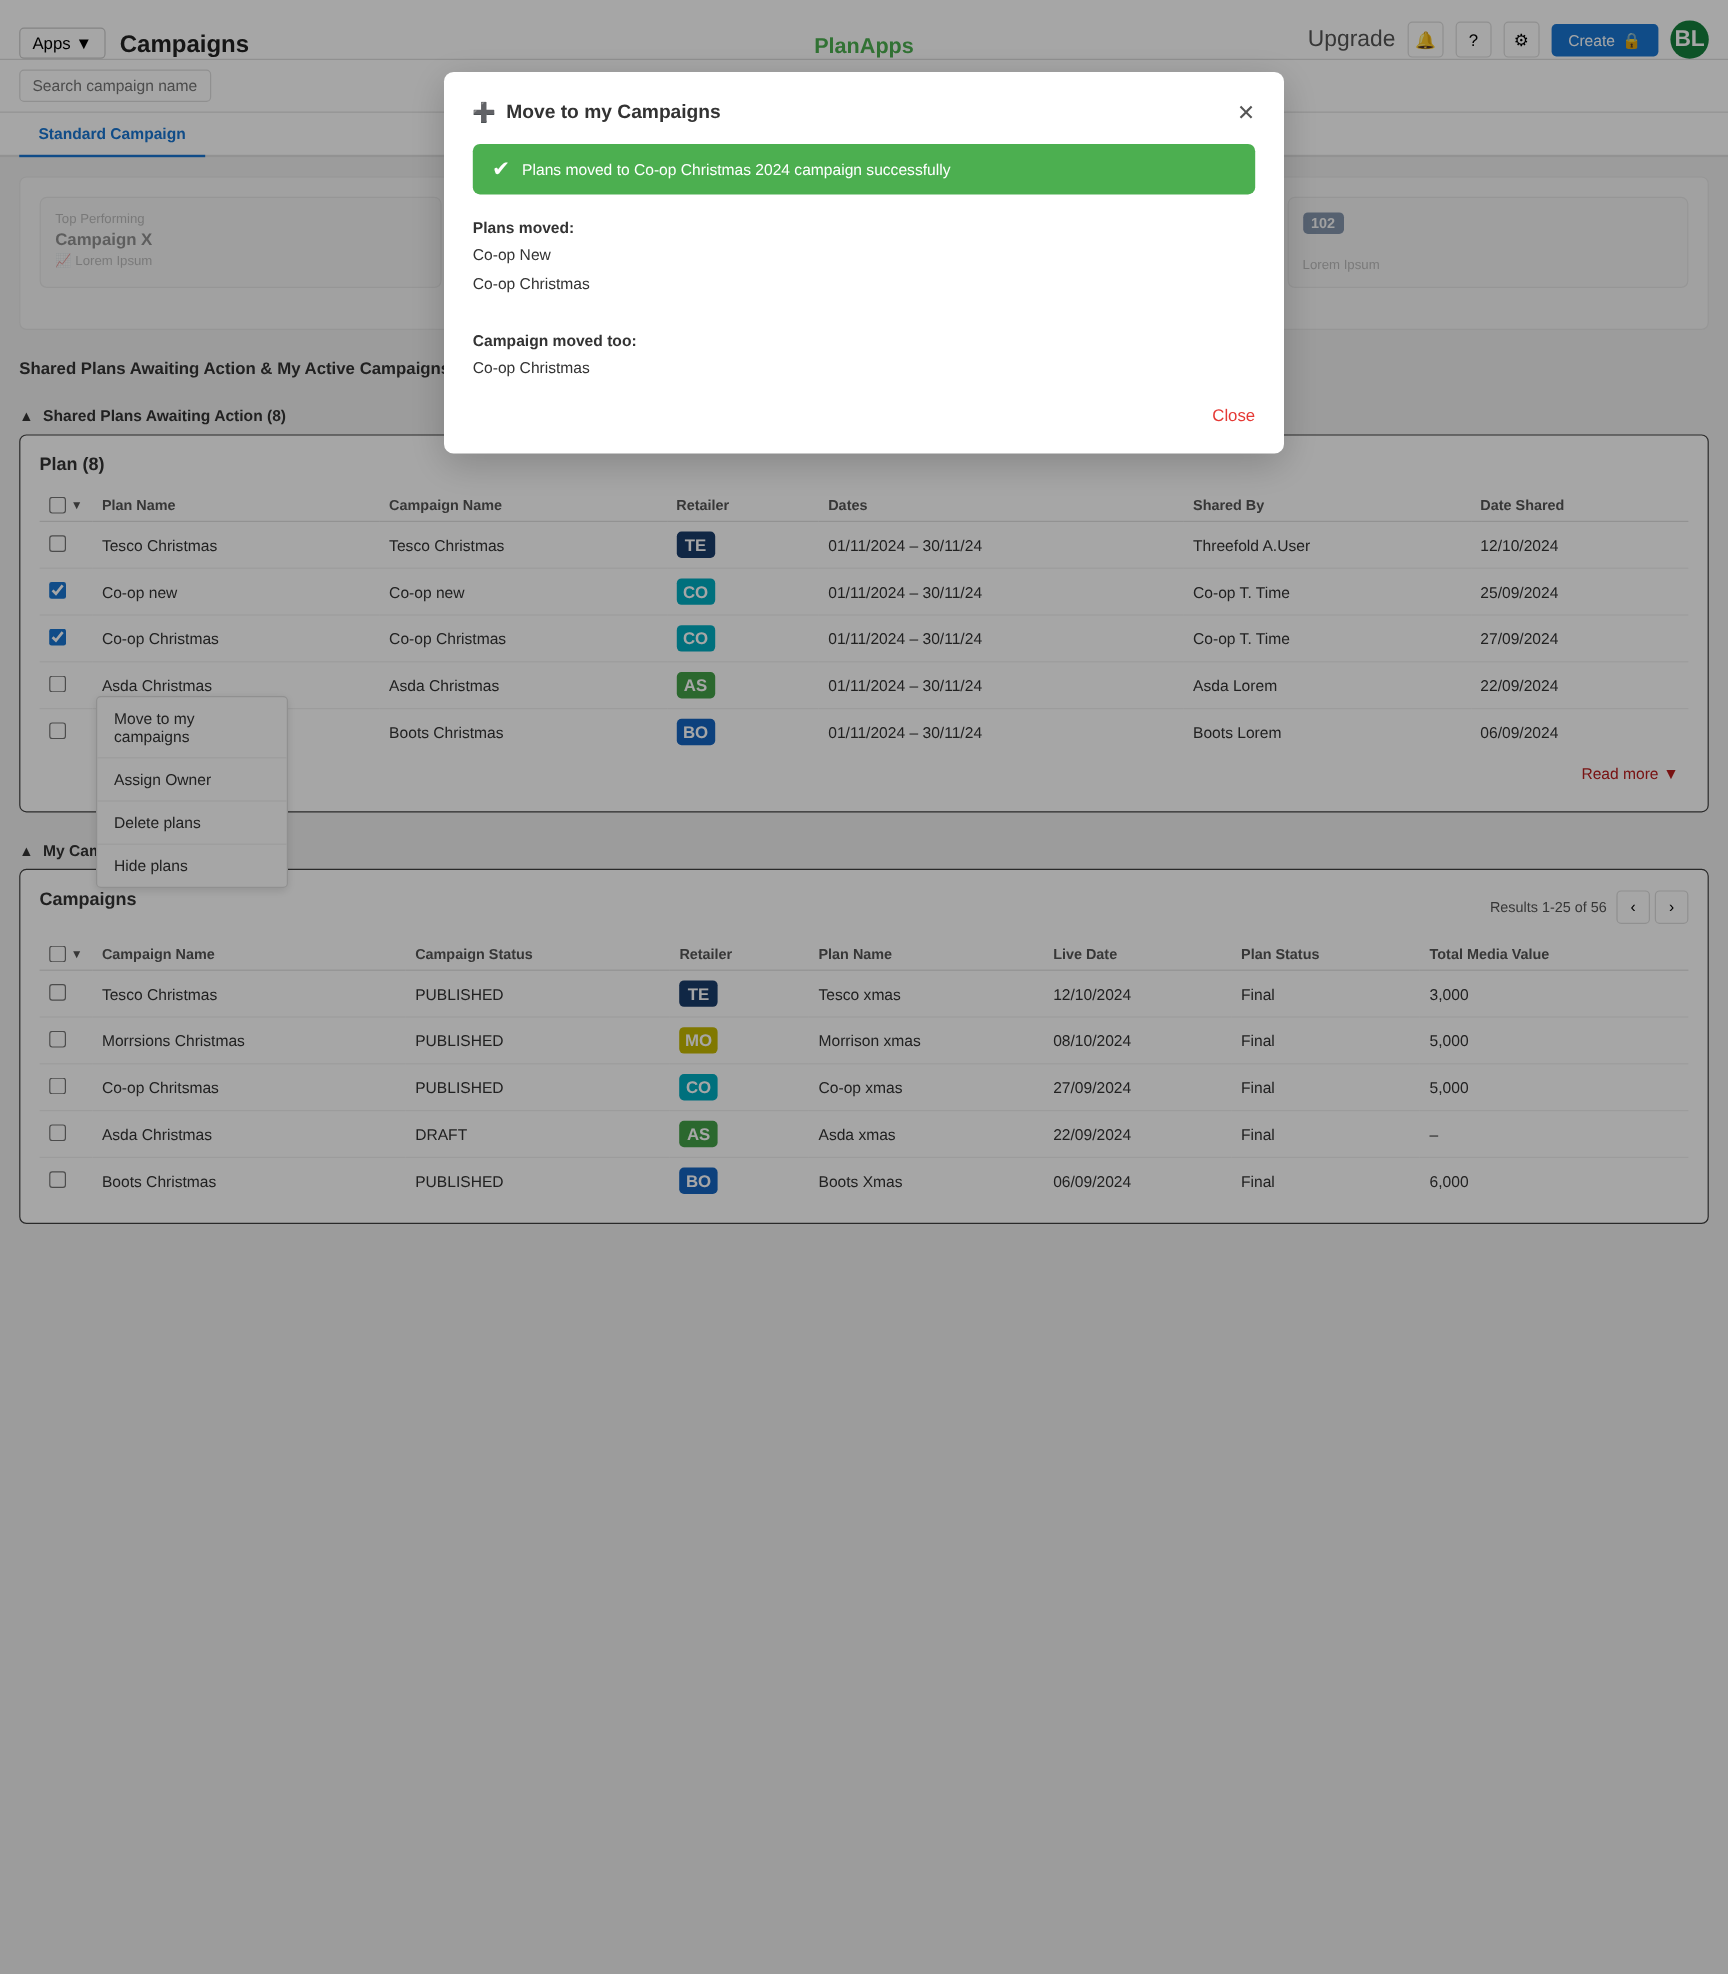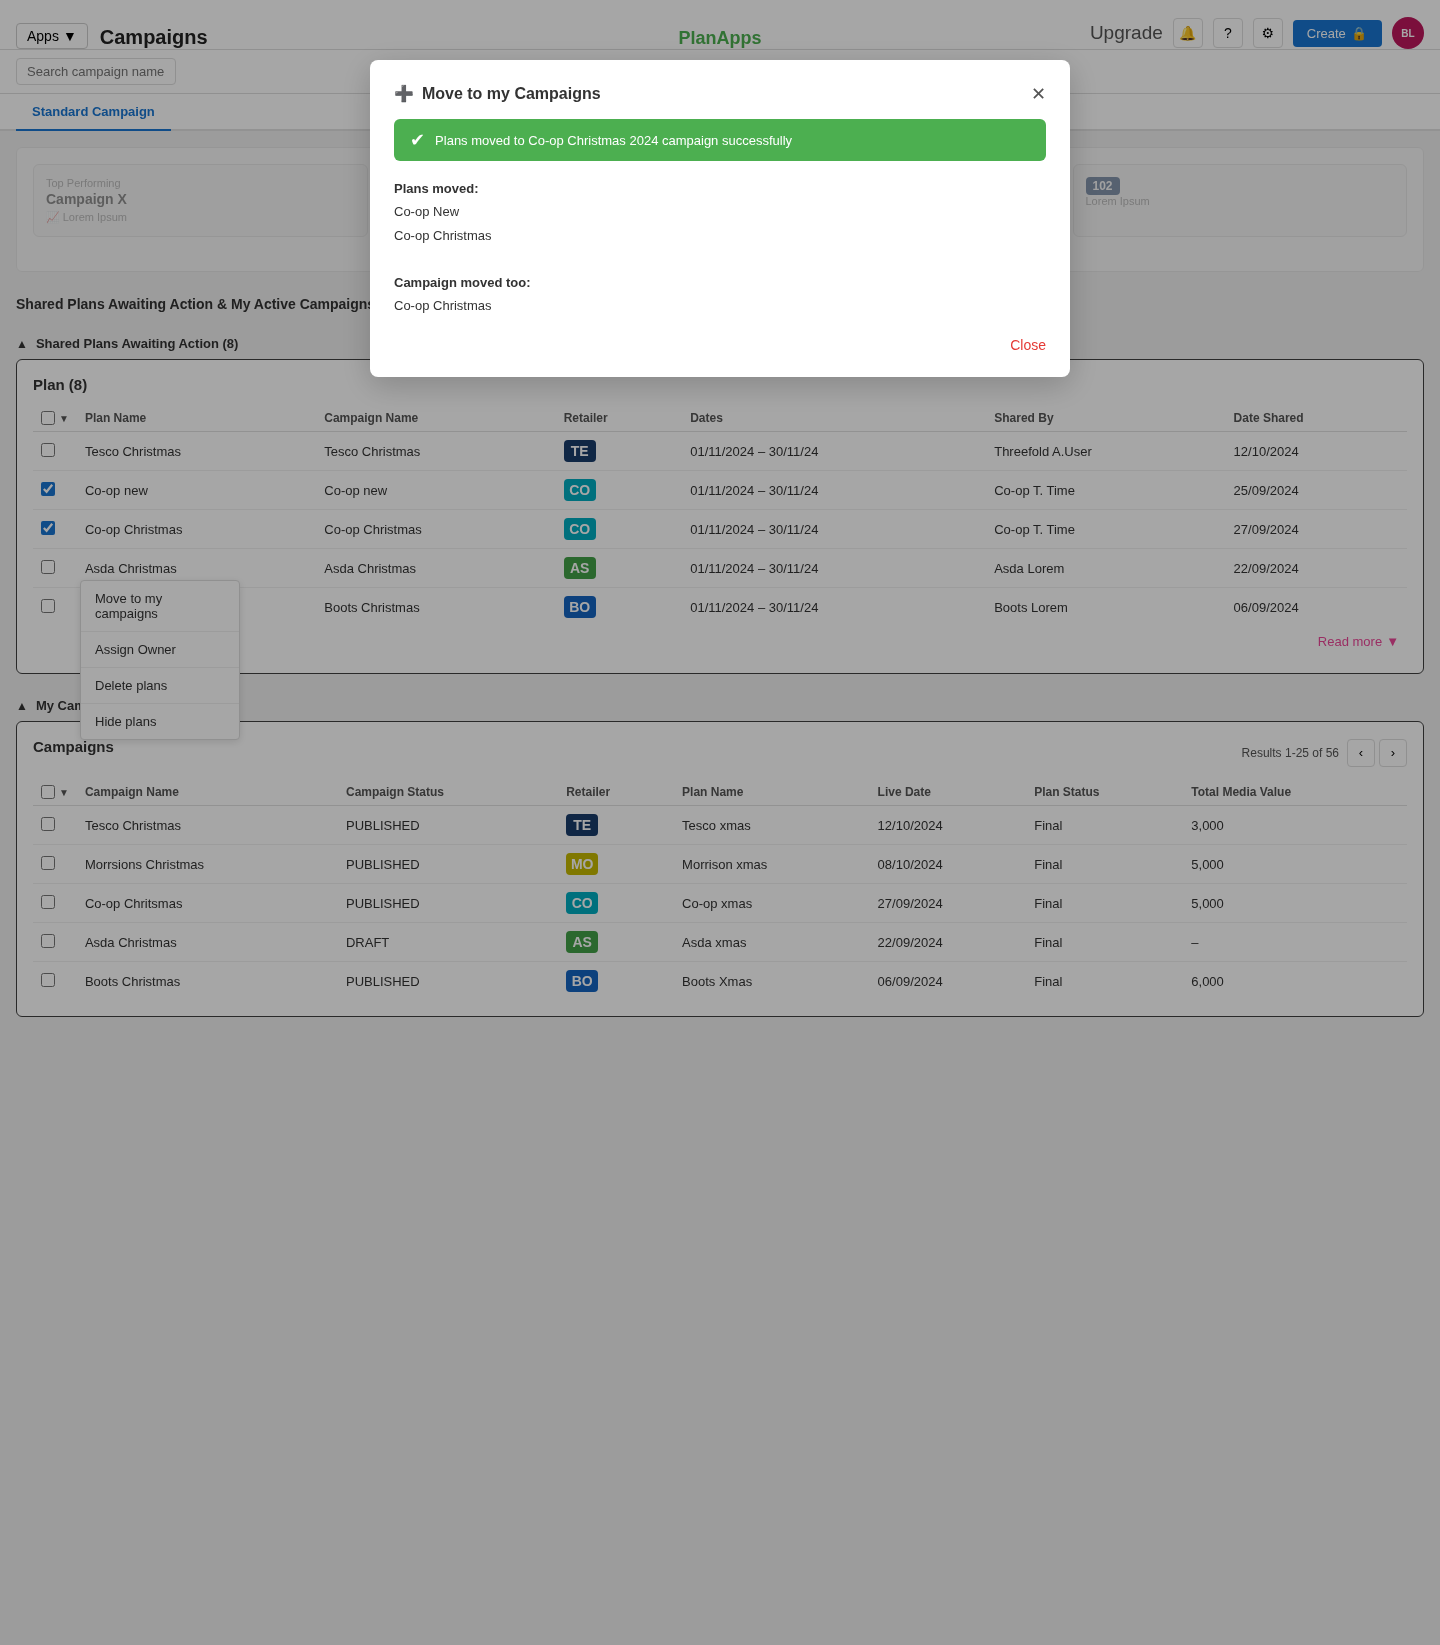--- a/index.html
+++ b/index.html
@@ -30,22 +30,22 @@
     }
     .icon-btn {
       width: 30px; height: 30px; display: flex; align-items: center; justify-content: center;
       border-radius: 4px; cursor: pointer; background: none; border: 1px solid #ddd; font-size: 14px;
     }
     .create-btn {
       background: #1976d2; color: #fff; border: none; border-radius: 4px;
       padding: 6px 14px; cursor: pointer; font-size: 13px; display: flex; align-items: center; gap: 6px;
     }
     .avatar {
-      width: 32px; height: 32px; border-radius: 50%; background: #be185d; color: #fff;
-      display: flex; align-items: center; justify-content: center; font-size: 10px; font-weight: 600;
+      width: 32px; height: 32px; border-radius: 50%; background: #15803d; color: #fff;
+      display: flex; align-items: center; justify-content: center; font-size: 19px; font-weight: 600;
     }
 
     
     .subheader {
       background: #fff; border-bottom: 1px solid #ddd; padding: 0 16px;
       display: flex; align-items: center; gap: 16px; height: 44px;
     }
     .search-input {
       border: 1px solid #ddd; border-radius: 4px; padding: 5px 10px; font-size: 13px;
       width: 160px; color: #aaa;
@@ -68,21 +68,21 @@
     .summary-section {
       background: #fff; border-radius: 6px; border: 1px solid #e0e0e0; padding: 16px; margin-bottom: 16px; opacity: 0.5;
     }
     .summary-header { display: flex; justify-content: space-between; align-items: center; margin-bottom: 12px; }
     .summary-title { font-size: 15px; font-weight: 600; }
     .summary-cards { display: flex; gap: 12px; }
     .summary-card {
       background: #f9f9f9; border: 1px solid #e0e0e0; border-radius: 6px; padding: 12px;
       flex: 1; min-width: 0;
     }
-    .summary-card-label { font-size: 11px; color: #888; margin-top: 0; }
+    .summary-card-label { font-size: 11px; color: #888; margin-top: 20px; }
     .badge {
       display: inline-block; color: #fff; border-radius: 4px; padding: 2px 7px; font-size: 12px; font-weight: 600;
     }
     .badge-blue { background: #1a3c6b; }
     .badge-teal { background: #00acc1; }
 
     
     .section-heading {
       font-size: 14px; font-weight: 600; color: #333; padding: 8px 0; margin-bottom: 8px;
     }
@@ -111,21 +111,21 @@
     .retailer-badge {
       display: inline-flex; align-items: center; justify-content: center;
       width: 32px; height: 22px; border-radius: 4px; color: #fff; font-size: 14px; font-weight: 700;
     }
     .rb-te { background: #1a3c6b; }
     .rb-co { background: #00acc1; }
     .rb-as { background: #43a047; }
     .rb-bo { background: #1565c0; }
     .rb-mo { background: #c5b800; }
     .read-more-row td { text-align: right; }
-    .read-more-link { color: #ec4899; font-size: 13px; cursor: pointer; text-decoration: none; display: inline-flex; align-items: center; gap: 4px; }
+    .read-more-link { color: #b91c1c; font-size: 13px; cursor: pointer; text-decoration: none; display: inline-flex; align-items: center; gap: 4px; }
 
     
     .campaigns-header { display: flex; justify-content: space-between; align-items: center; margin-bottom: 12px; }
     .pagination-info { font-size: 12px; color: #555; }
     .pagination-btns { display: flex; gap: 4px; }
     .page-btn {
       width: 28px; height: 28px; border: 1px solid #ddd; background: #fff; border-radius: 4px;
       cursor: pointer; display: flex; align-items: center; justify-content: center; font-size: 13px;
     }
 

